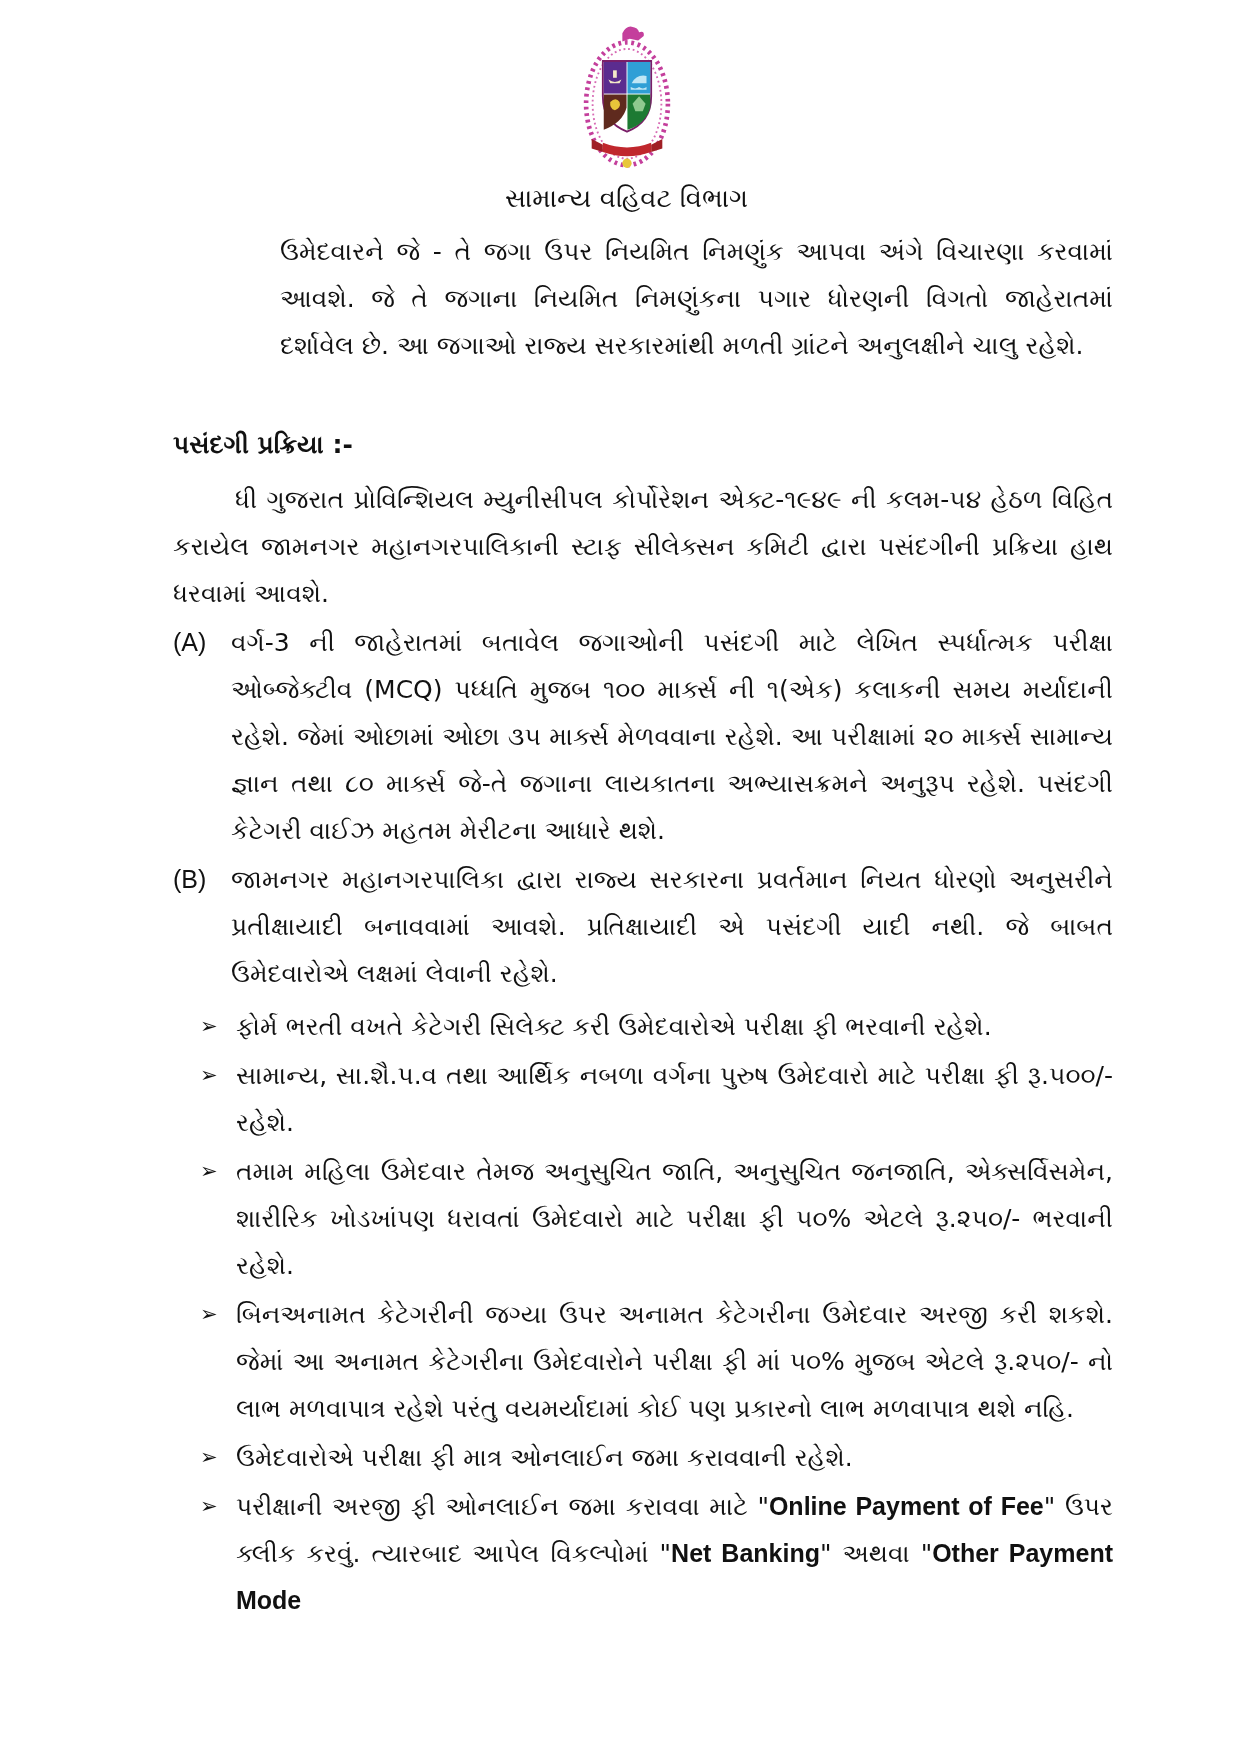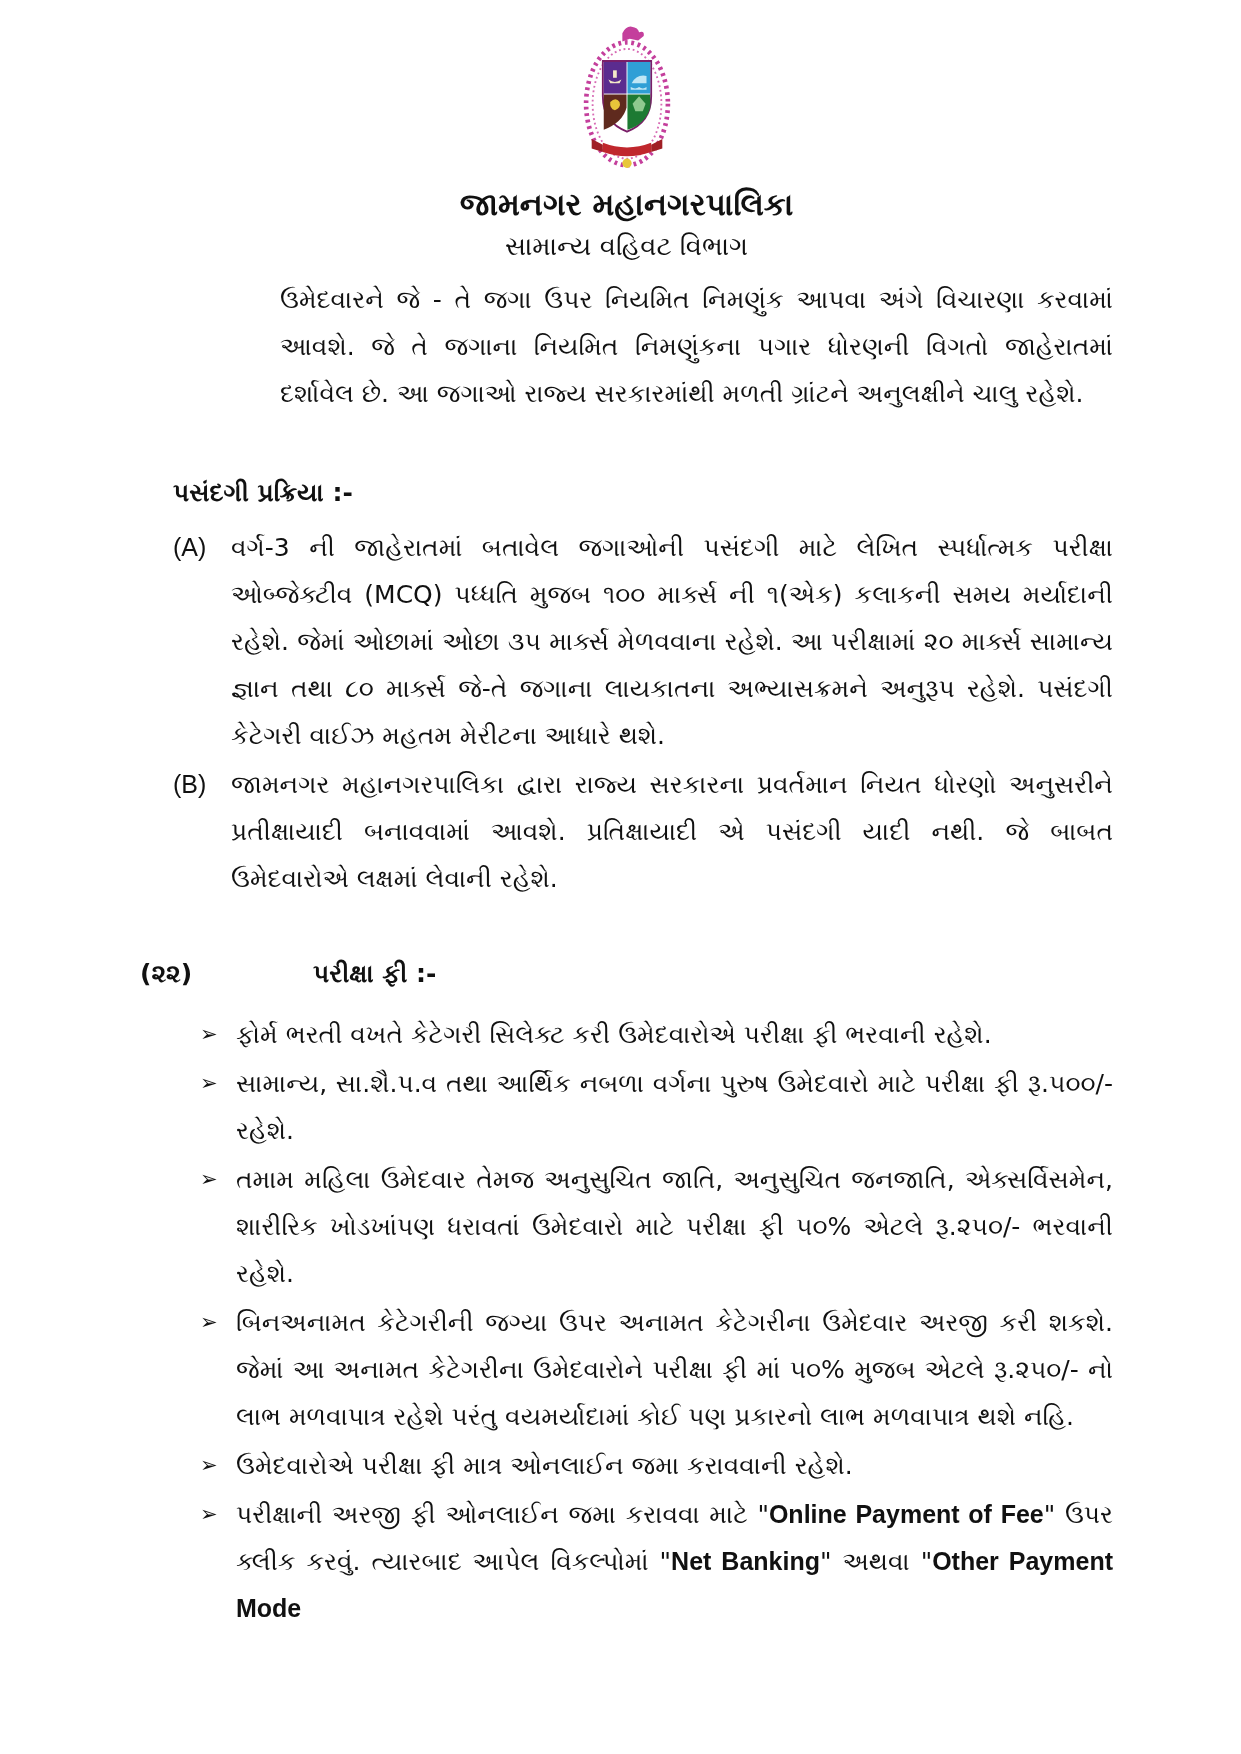--- a/index.html
+++ b/index.html
@@ -63,46 +63,40 @@
         <path d="M64 70 q5 3 9 0 q4 3 8 0 l0 3 h-17 Z" fill="#bfe6f5"></path>
         <path d="M42 86 q6 -6 10 0 q2 6 -5 9 q-6 -2 -5 -9 Z" fill="#e8c63a"></path>
         <path d="M66 88 l7 -8 l7 8 l-3 8 h-8 Z" fill="#8fc98f"></path>
 
         <path d="M22 126 l12 6 v8 l-12 -4 Z" fill="#a01f25"></path>
         <path d="M98 126 l-12 6 v8 l12 -4 Z" fill="#a01f25"></path>
         <path d="M34 130 q26 10 52 0 v10 q-26 9 -52 0 Z" fill="#c0272d"></path>
         <circle cx="60" cy="152" r="5" fill="#e8c63a"></circle>
       </svg>
     </div>
-    <div class="page-title">જામનગર મહાનગરપાલિકા</div>
     <div class="page-subtitle">સામાન્ય વહિવટ વિભાગ</div>
   </div>
 
   <p class="intro jtext" style="margin-top:0;margin-bottom:0;">ઉમેદવારને જે - તે જગા ઉપર નિયમિત નિમણુંક આપવા અંગે વિચારણા કરવામાં આવશે. જે તે જગાના નિયમિત નિમણુંકના પગાર ધોરણની વિગતો જાહેરાતમાં દર્શાવેલ છે. આ જગાઓ રાજ્ય સરકારમાંથી મળતી ગ્રાંટને અનુલક્ષીને ચાલુ રહેશે.</p>
 
   <div class="sec">
     <div class="sec-body">
       <div class="sec-heading">પસંદગી પ્રક્રિયા :-</div>
+      <p class="jtext indent-first">ધી ગુજરાત પ્રોવિન્શિયલ મ્યુનીસીપલ કોર્પોરેશન એક્ટ-૧૯૪૯ ની કલમ-૫૪ હેઠળ વિહિત કરાયેલ જામનગર મહાનગરપાલિકાની સ્ટાફ સીલેક્સન કમિટી દ્વારા પસંદગીની પ્રક્રિયા હાથ ધરવામાં આવશે.</p>
       <div class="sub-item">
         <span class="sub-label en">(A)</span>
         <div class="sub-text jtext">વર્ગ-3 ની જાહેરાતમાં બતાવેલ જગાઓની પસંદગી માટે લેખિત સ્પર્ધાત્મક પરીક્ષા ઓબ્જેક્ટીવ (MCQ) પધ્ધતિ મુજબ ૧૦૦ માર્ક્સ ની ૧(એક) કલાકની સમય મર્યાદાની રહેશે. જેમાં ઓછામાં ઓછા ૩૫ માર્ક્સ મેળવવાના રહેશે. આ પરીક્ષામાં ૨૦ માર્ક્સ સામાન્ય જ્ઞાન તથા ૮૦ માર્ક્સ જે-તે જગાના લાયકાતના અભ્યાસક્રમને અનુરૂપ રહેશે. પસંદગી કેટેગરી વાઈઝ મહતમ મેરીટના આધારે થશે.</div>
       </div>
       <div class="sub-item">
         <span class="sub-label en">(B)</span>
         <div class="sub-text jtext">જામનગર મહાનગરપાલિકા દ્વારા રાજ્ય સરકારના પ્રવર્તમાન નિયત ધોરણો અનુસરીને પ્રતીક્ષાયાદી બનાવવામાં આવશે. પ્રતિક્ષાયાદી એ પસંદગી યાદી નથી. જે બાબત ઉમેદવારોએ લક્ષમાં લેવાની રહેશે.</div>
       </div>
     </div>
   </div>
 
-  <div class="sec" style="margin-top:48px;">
-    <div class="sec-num">(૨૨)</div>
-    <div class="sec-body">
-      <div class="sec-heading">પરીક્ષા ફી :-</div>
-    </div>
-  </div>
 
   <div class="bullets">
 
     <div class="bullet">
       <span class="bullet-marker">➢</span>
       <div class="bullet-text jtext">ફોર્મ ભરતી વખતે કેટેગરી સિલેક્ટ કરી ઉમેદવારોએ પરીક્ષા ફી ભરવાની રહેશે.</div>
     </div>
 
     <div class="bullet">
       <span class="bullet-marker">➢</span>

